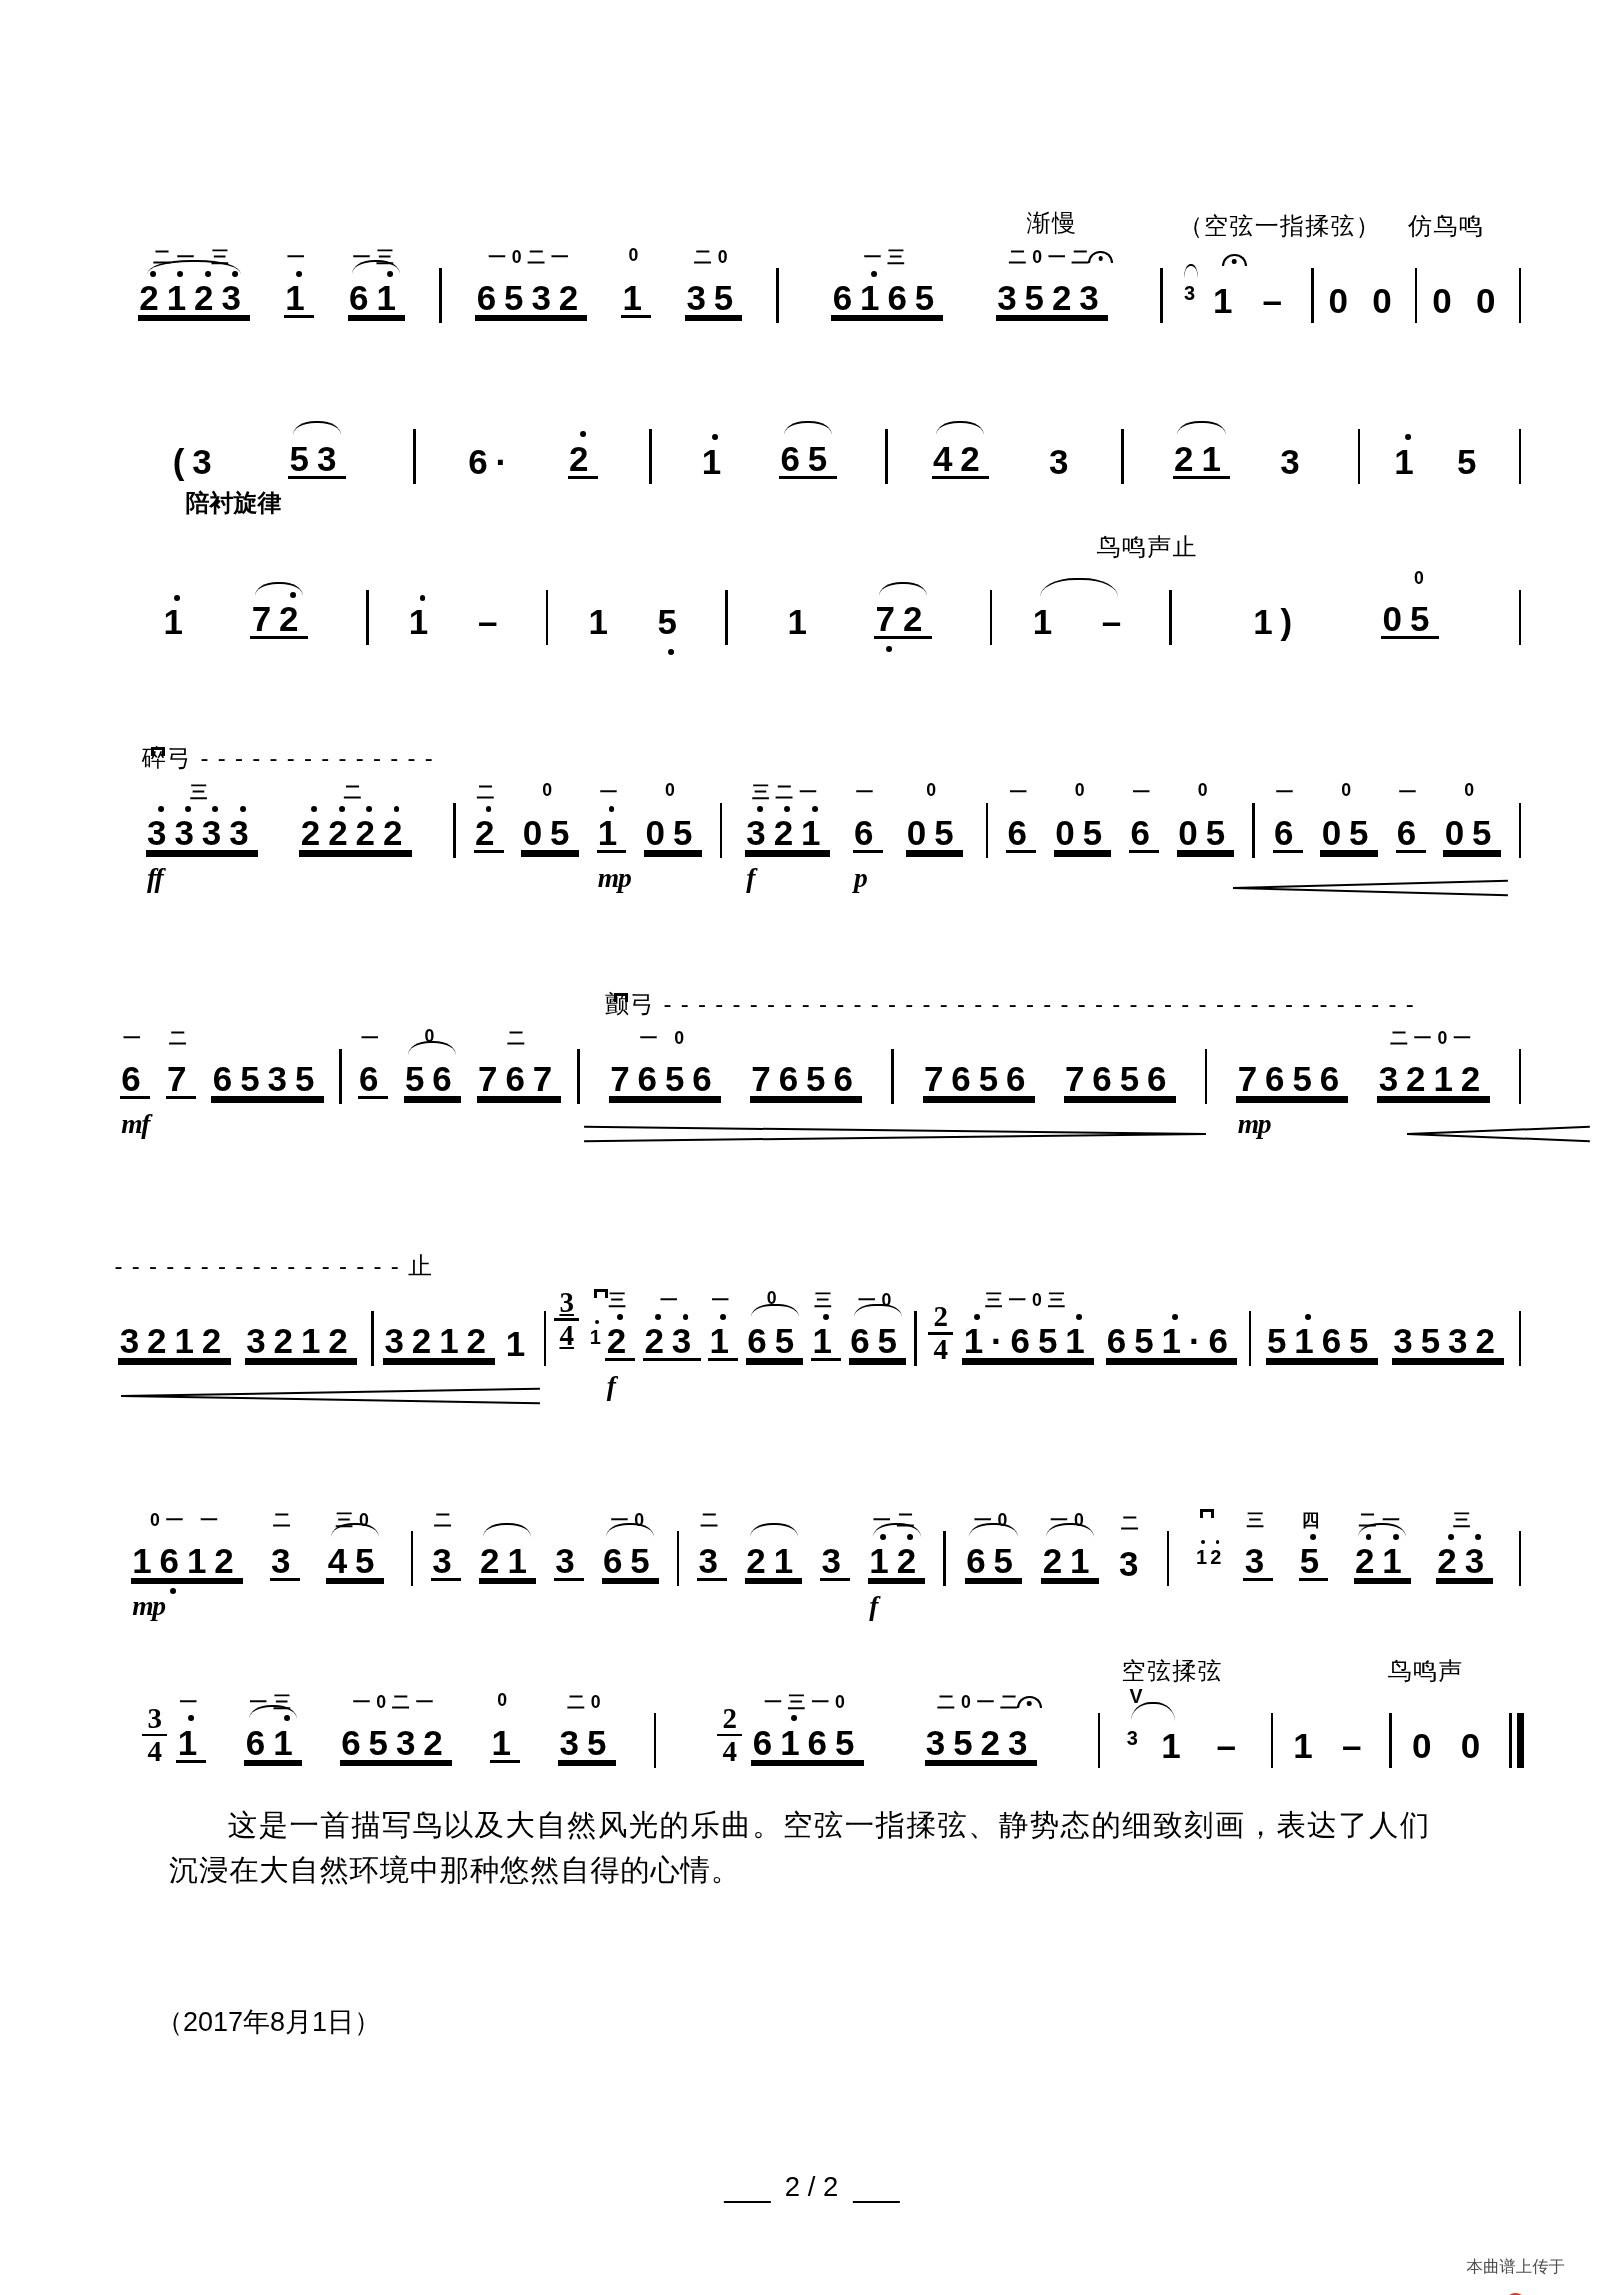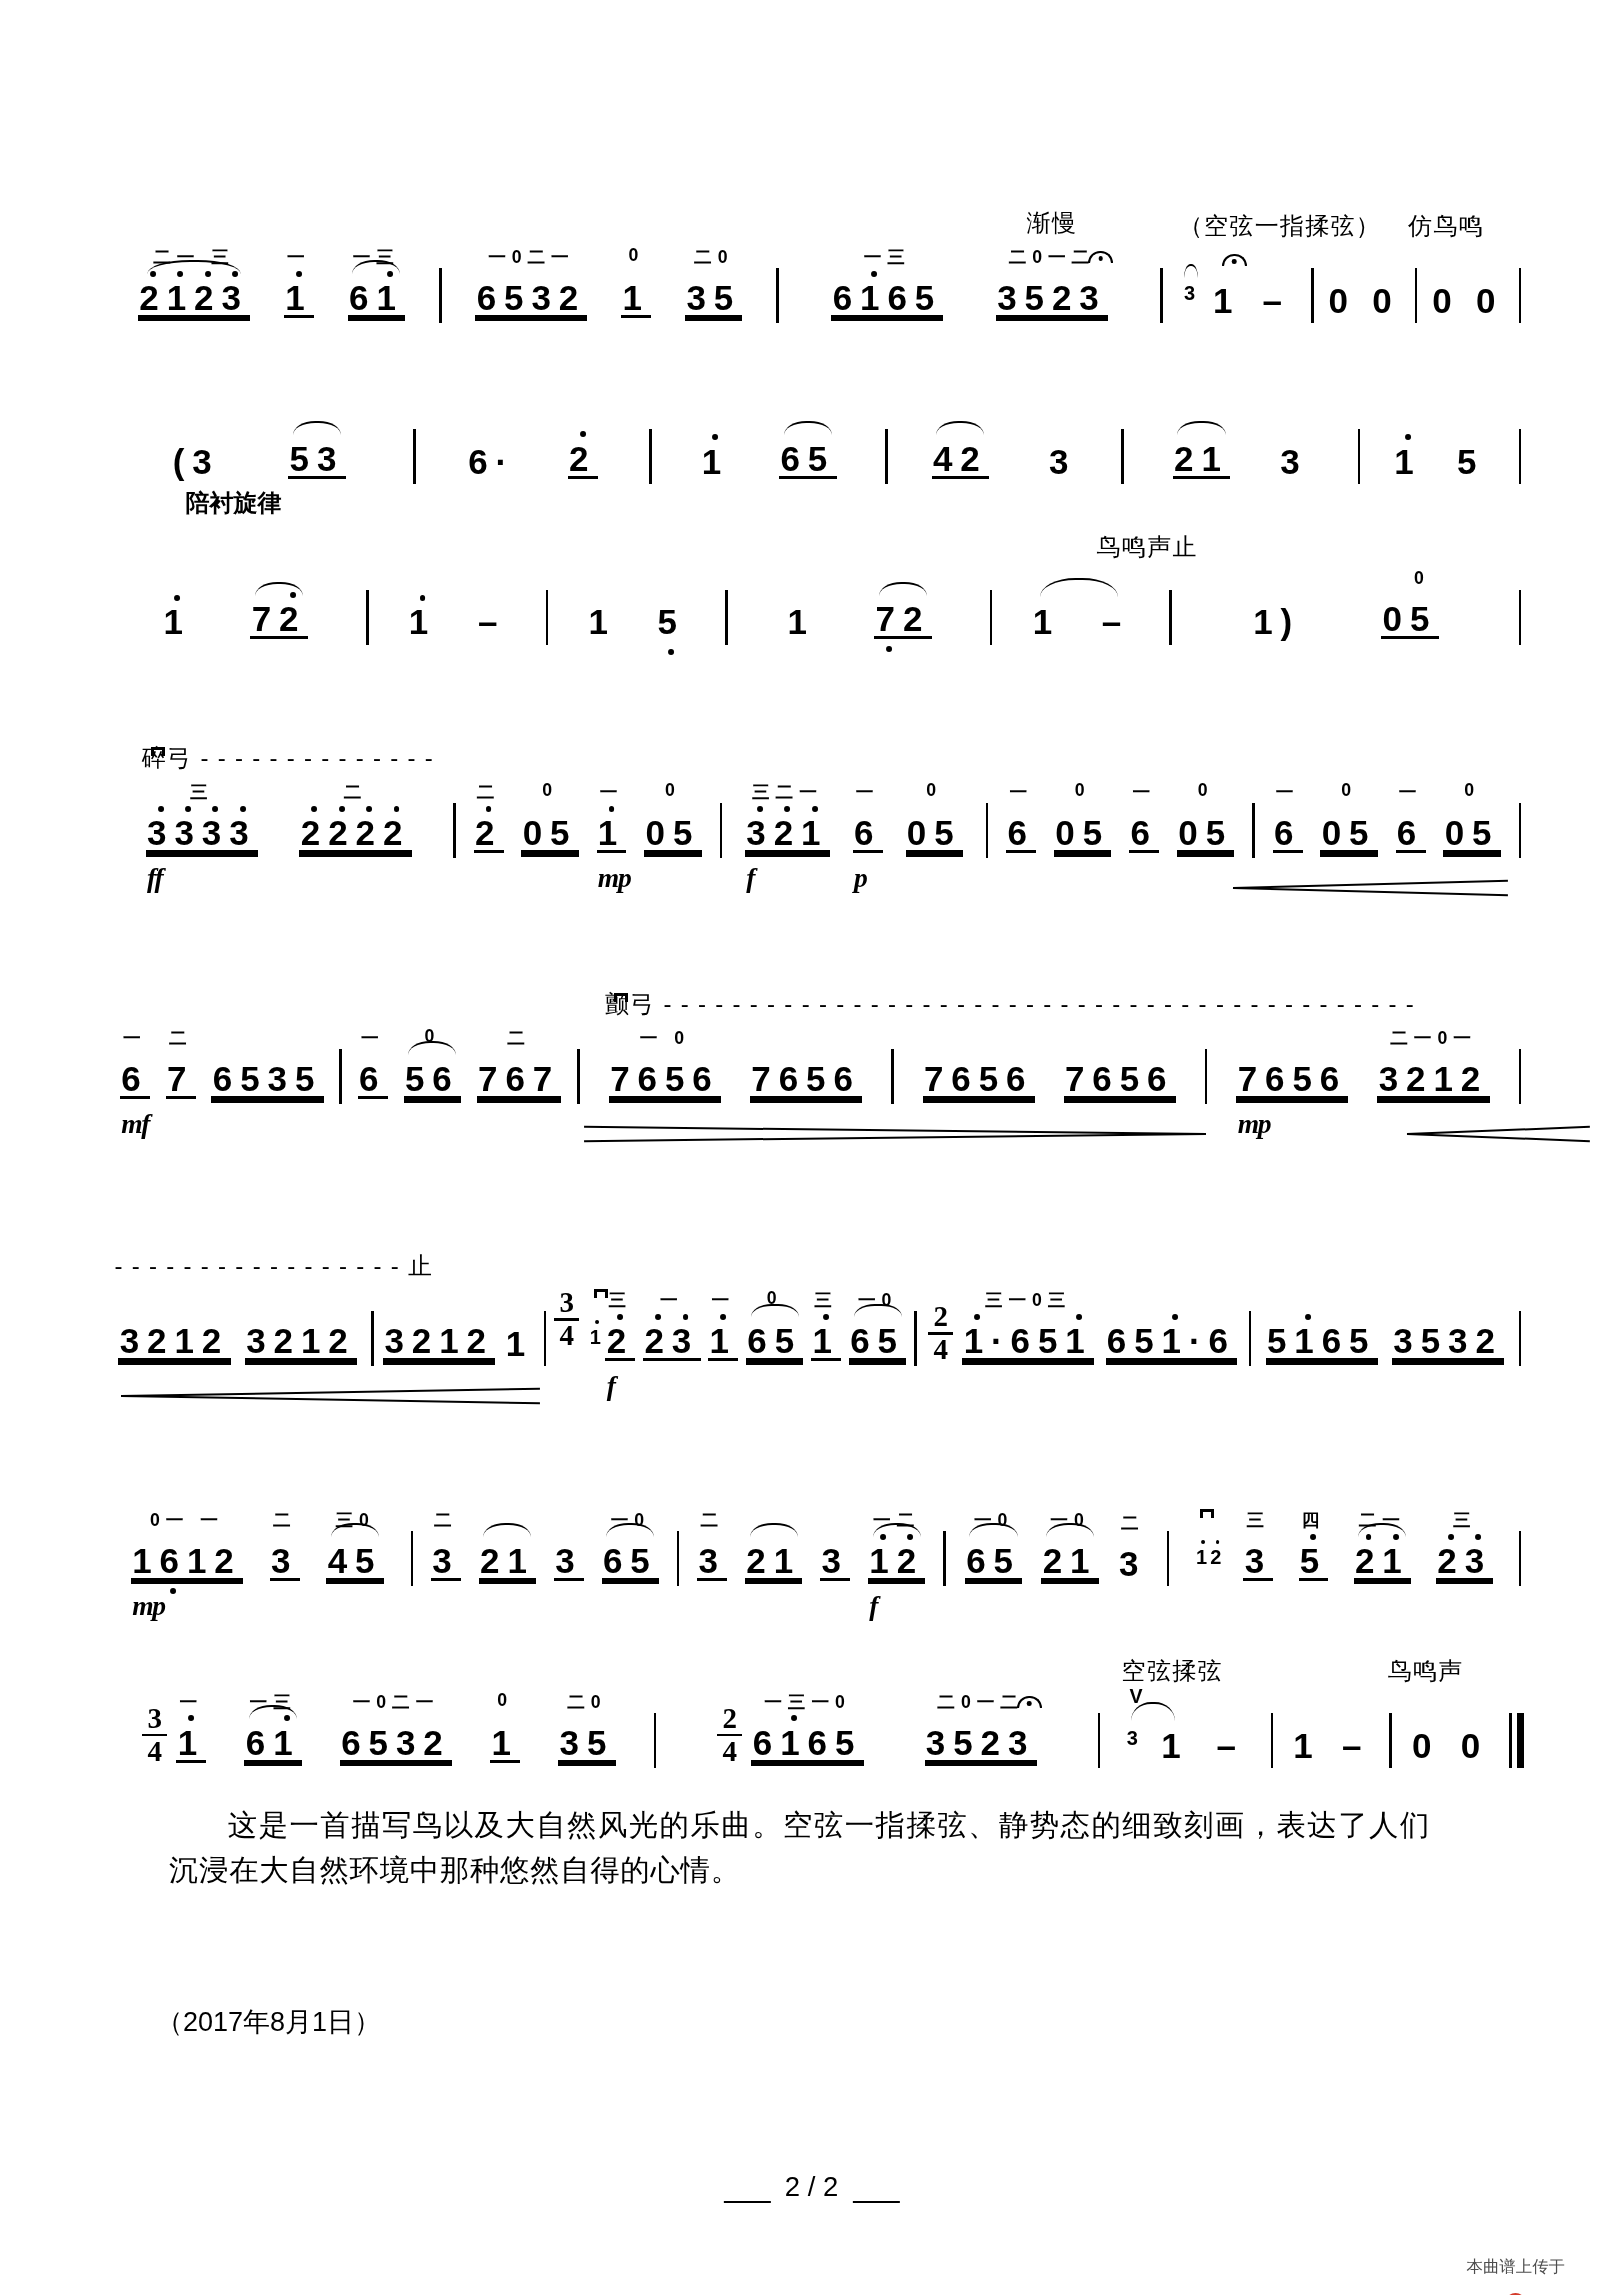--- a/index.html
+++ b/index.html
@@ -20,21 +20,21 @@
         letter-spacing:7.9px;padding:0 1.3px;white-space:nowrap;}
   .nrow.u1{border-bottom:3.3px solid #000;}
   .nrow.u2{border-bottom:3.3px solid #000;}
   .nrow.u2::after{content:"";position:absolute;left:0;right:0;bottom:-6.5px;height:3.3px;background:#000;}
   .nt{position:relative;display:inline-block;}
   .nt.du::before{content:"";position:absolute;top:-9.2px;left:50%;transform:translateX(-50%);
         width:5.9px;height:5.9px;border-radius:50%;background:#000;}
   .nt.dd::after{content:"";position:absolute;bottom:-15.7px;left:50%;transform:translateX(-50%);
         width:5.9px;height:5.9px;border-radius:50%;background:#000;}
   .grace .nrow{font-size:20px;letter-spacing:3.3px;}
-  .grace{margin-right:-3.9px;margin-bottom:14.4px;}
+  .grace{margin-right:-3.9px;margin-bottom:14.4px;text-decoration:underline;}
   .grace .nt.du::before{width:3.9px;height:3.9px;top:-6.5px;}
   .slur{position:absolute;top:-19.6px;left:8%;width:84%;height:11.8px;border-top:2.6px solid #000;
         border-radius:100% 100% 0 0 / 220% 220% 0 0;}
   .slur.wide{width:260%;left:30%;top:-26px;height:17px;}
   .fing{position:absolute;top:-35px;left:50%;transform:translateX(-50%);font-size:17.7px;
         font-weight:bold;letter-spacing:5.9px;white-space:nowrap;}
   .ann{position:absolute;top:-73px;left:50%;transform:translateX(-50%);font-size:24px;
         white-space:nowrap;letter-spacing:1.3px;}
   .ann.al{left:-3.9px;transform:none;}
   .dyn{position:absolute;left:1.3px;bottom:-41px;font-family:"Liberation Serif",serif;

